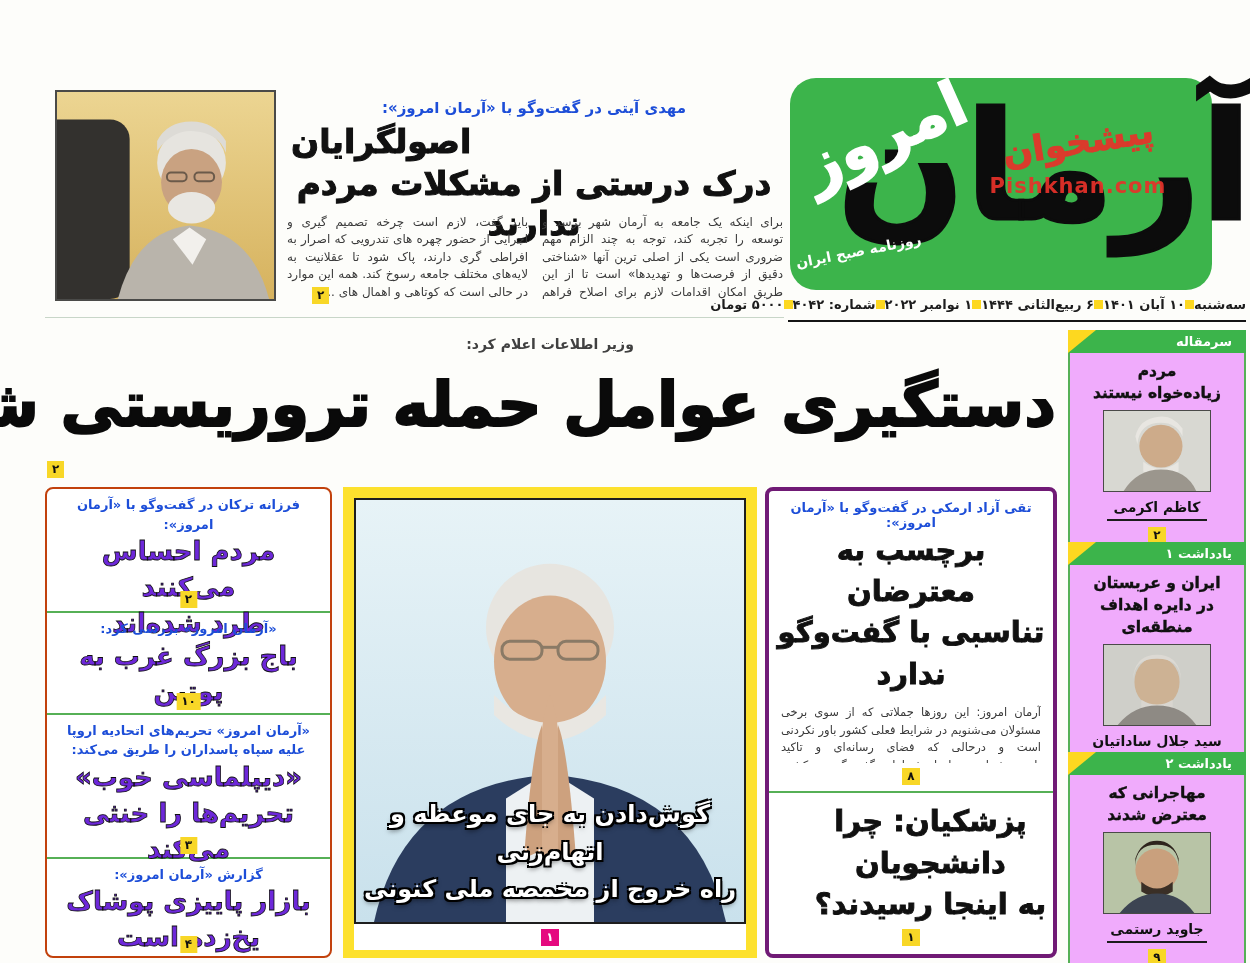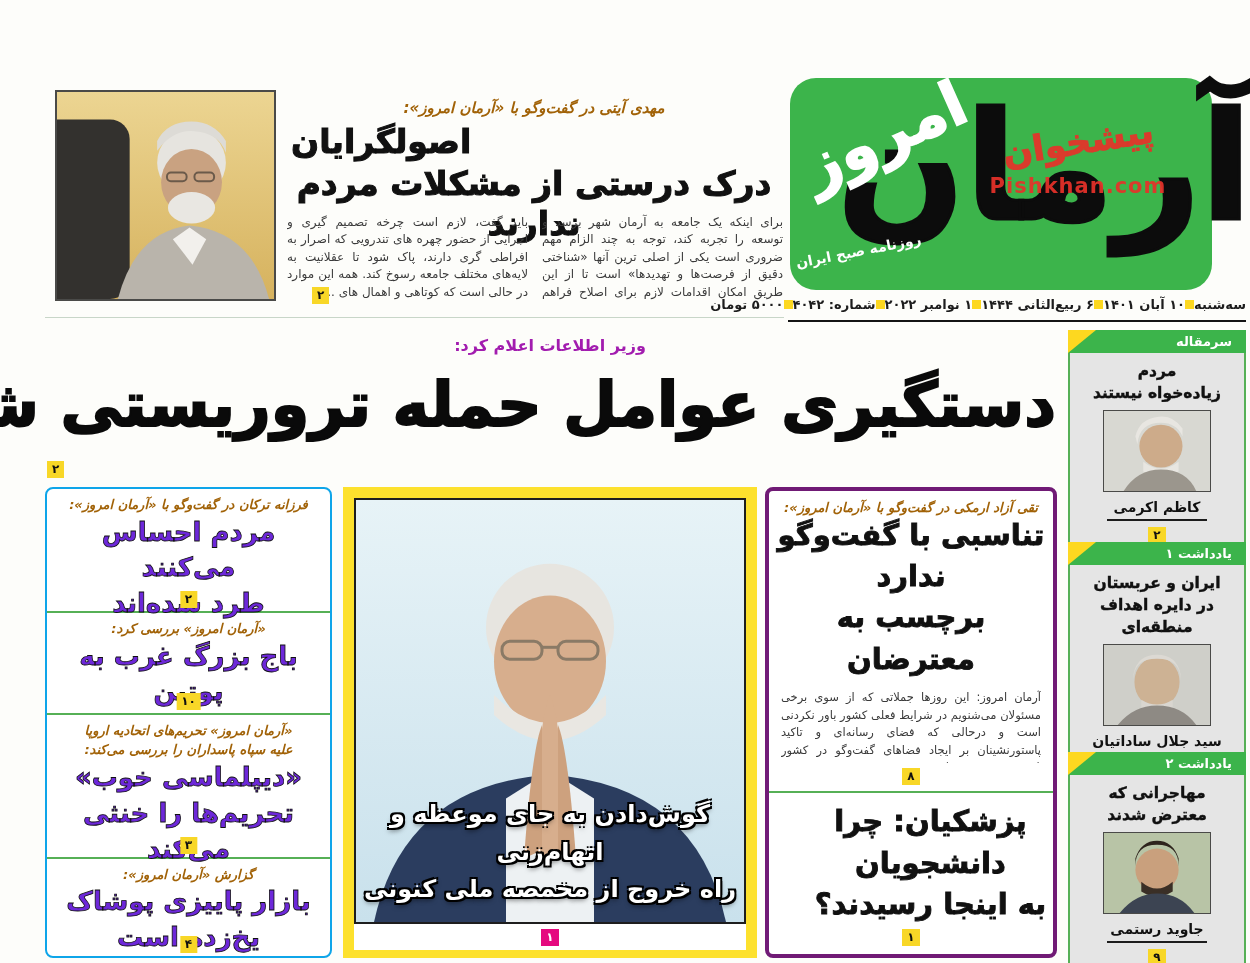--- a/index.html
+++ b/index.html
@@ -24,48 +24,48 @@
   .wm-fa{font-size:35px;font-weight:bold;transform:rotate(-9deg);-webkit-text-stroke:1px #e8312a;}
   .wm-en{font-size:21px;font-weight:bold;margin-top:12px;letter-spacing:1px;font-family:"DejaVu Sans",sans-serif;}
   .dateline{position:absolute;left:788px;top:297px;width:458px;display:flex;align-items:center;
     justify-content:space-between;font-size:13px;font-weight:bold;color:#1d1d1d;white-space:nowrap;}
   .sq{width:9px;height:9px;background:#fdd820;display:inline-block;flex:0 0 auto;}
   .date-rule{position:absolute;left:788px;top:320px;width:458px;height:2px;background:#141414;}
 
   
   .tl-photo{position:absolute;left:55px;top:90px;width:221px;height:211px;border:2px solid #4a4a48;}
   .tl-photo svg{display:block;width:100%;height:100%;}
-  .kicker{color:#a16207;font-weight:bold;font-style:italic;}
+  .kicker{color:#1d4ed8;font-weight:bold;}
   .tl-kicker{position:absolute;left:287px;top:99px;width:494px;text-align:center;font-size:15px;}
   .tl-h1{position:absolute;left:291px;top:122px;width:494px;text-align:left;
     font-size:33px;font-weight:900;-webkit-text-stroke:1px #0d0d0d;line-height:1.2;}
   .tl-h2{position:absolute;left:287px;top:164px;width:494px;text-align:center;
     font-size:33px;font-weight:900;-webkit-text-stroke:1px #0d0d0d;line-height:1.2;}
   .tl-body{position:absolute;left:287px;top:214px;width:496px;height:88px;display:flex;gap:14px;
     font-size:12px;line-height:1.45;color:#3b3b3b;text-align:justify;overflow:hidden;}
   .tl-body>div{flex:1 1 0;overflow:hidden;}
   .tl-marker{position:absolute;left:312px;top:287px;}
   .tl-hairline{position:absolute;left:45px;top:317px;width:739px;height:1px;background:#c8d6c8;}
 
   
   .lead-kicker{position:absolute;left:45px;top:336px;width:1010px;text-align:center;
-    font-size:16px;font-weight:bold;color:#a21caf;}
+    font-size:14px;font-weight:bold;color:#404040;}
   .lead-headline{position:absolute;left:40px;top:352px;width:1016px;text-align:center;
     font-size:62px;font-weight:900;color:#0a0a0a;-webkit-text-stroke:2px #0a0a0a;
     line-height:1.7;white-space:nowrap;}
   .lead-marker{position:absolute;left:47px;top:461px;}
 
   
   .badge{display:inline-block;background:#f8d727;color:#111;font-size:12px;font-weight:bold;
     padding:0 5px;height:17px;line-height:17px;}
   .badge-pink{background:#e5097f;color:#fff;}
 
   
   .left-col{position:absolute;left:45px;top:487px;width:287px;height:471px;background:#fff;
-    border:2px solid #0ea5e9;border-radius:8px;display:flex;flex-direction:column;}
+    border:2px solid #c2410c;border-radius:8px;display:flex;flex-direction:column;}
   .lc-sec{position:relative;text-align:center;padding:6px 10px 0;}
   .lc-sec.b{border-bottom:2px solid #56b056;}
   .lc-kicker{font-size:13px;line-height:1.5;}
   .lc-h{font-size:26px;font-weight:900;line-height:1.38;-webkit-text-stroke:.8px #101010;color:#6d28d9;}
   .lc-badge{position:absolute;bottom:3px;left:50%;transform:translateX(-50%);}
   .s1{height:124px;} .s2{height:104px;} .s3{height:144px;} .s4{flex:1;}
 
   
   .photo-block{position:absolute;left:343px;top:487px;width:414px;height:471px;background:#fde12d;
     padding:11px 11px 8px;display:flex;flex-direction:column;}
@@ -90,21 +90,21 @@
 
   
   .side-box{position:absolute;left:1068px;width:178px;display:flex;flex-direction:column;}
   .sb1{top:330px;height:209px;} .sb2{top:542px;height:207px;} .sb3{top:752px;height:208px;}
   .side-tab{position:relative;height:23px;background:#3cb44b;color:#fff;font-size:13px;
     font-weight:bold;line-height:23px;text-align:right;padding-left:14px;padding-right:0;
     direction:ltr;}
   .side-tab .tab-label{display:block;padding-right:0;padding-left:14px;direction:rtl;padding-right:14px;}
   .tab-corner{position:absolute;left:0;top:0;width:28px;height:23px;background:#fdd820;
     clip-path:polygon(0 0,100% 0,0 100%);}
-  .side-body{flex:1;border:2px solid #56b056;border-top:none;background:#e5e5e5;
+  .side-body{flex:1;border:2px solid #56b056;border-top:none;background:#f0abfc;
     display:flex;flex-direction:column;align-items:center;padding-top:7px;}
   .side-title{font-size:15.5px;font-weight:900;line-height:1.42;text-align:center;
     -webkit-text-stroke:.4px #101010;}
   .side-photo{width:108px;height:82px;border:1px solid #4a4a48;margin-top:6px;overflow:hidden;flex:0 0 auto;}
   .side-photo svg{display:block;width:100%;height:100%;}
   .side-author{margin-top:7px;font-size:14px;font-weight:bold;}
   .side-rule{width:100px;border-bottom:2px solid #1c1c1c;margin-top:4px;}
   .side-badge{margin-top:6px;}
 </style>
 </head>
@@ -177,21 +177,21 @@
       <div class="lc-h">طرد شده‌اند</div>
       <span class="badge lc-badge">۲</span>
     </div>
     <div class="lc-sec s2 b">
       <div class="lc-kicker kicker">«آرمان امروز» بررسی کرد:</div>
       <div class="lc-h">باج بزرگ غرب به پوتین</div>
       <span class="badge lc-badge">۱۰</span>
     </div>
     <div class="lc-sec s3 b">
       <div class="lc-kicker kicker">«آرمان امروز» تحریم‌های اتحادیه اروپا</div>
-      <div class="lc-kicker kicker">علیه سپاه پاسداران را بررسی می‌کند:</div>
+      <div class="lc-kicker kicker">علیه سپاه پاسداران را طریق می‌کند:</div>
       <div class="lc-h">«دیپلماسی خوب»</div>
       <div class="lc-h">تحریم‌ها را خنثی می‌کند</div>
       <span class="badge lc-badge">۳</span>
     </div>
     <div class="lc-sec s4">
       <div class="lc-kicker kicker">گزارش «آرمان امروز»:</div>
       <div class="lc-h">بازار پاییزی پوشاک</div>
       <div class="lc-h">یخ‌زده است</div>
       <span class="badge lc-badge">۴</span>
     </div>
@@ -224,22 +224,22 @@
         <div>راه خروج از مخمصه ملی کنونی</div>
       </div>
     </div>
     <div class="photo-strip">
       <span class="badge badge-pink">۱</span>
     </div>
   </div>
 
   <div class="mid-col">
     <div class="mid-kicker kicker">تقی آزاد ارمکی در گفت‌وگو با «آرمان امروز»:</div>
+    <div class="mid-h">برچسب به معترضان</div>
     <div class="mid-h">تناسبی با گفت‌وگو ندارد</div>
-    <div class="mid-h">برچسب به معترضان</div>
     <div class="mid-body">آرمان امروز: این روزها جملاتی که از سوی برخی مسئولان می‌شنویم در شرایط فعلی کشور باور نکردنی است و درحالی که فضای رسانه‌ای و تاکید پاستورنشینان بر ایجاد فضاهای گفت‌وگو در کشور (میان دولت و ملت) است، برخی‌ها با جملاتی خارج از عرف و شرع جامعه ایرانی، با زدن برچسب‌ها به معترضان، می‌خواهند صدای آنها به گوش مسئولان نرسد یا جامعه را بیشتر عصبانی کنند. هنوز کسی استنباط دقیقی از این صحبت‌ها ندارد که برچه مبنایی و با چه هدفی گفته می‌شود!، اما کارشناسان براین باورند برچسب‌های غیر اخلاقی به معترضان، دلیل یا سدی برای نشنیدن مطالبات آنهاست. برچسب‌هایی نظیر مثل «لخت مادرزاد»، «هم‌خوابی»، «زندگی مثل حیوان»، «استخر مختلط» و...</div>
     <span class="badge mid-badge">۸</span>
     <div class="mid-sep"></div>
     <div class="mid-h2-wrap">
       <div class="mid-h">پزشکیان: چرا دانشجویان</div>
       <div class="mid-h">به اینجا رسیدند؟</div>
     </div>
     <span class="badge mid-badge2">۱</span>
   </div>
 

